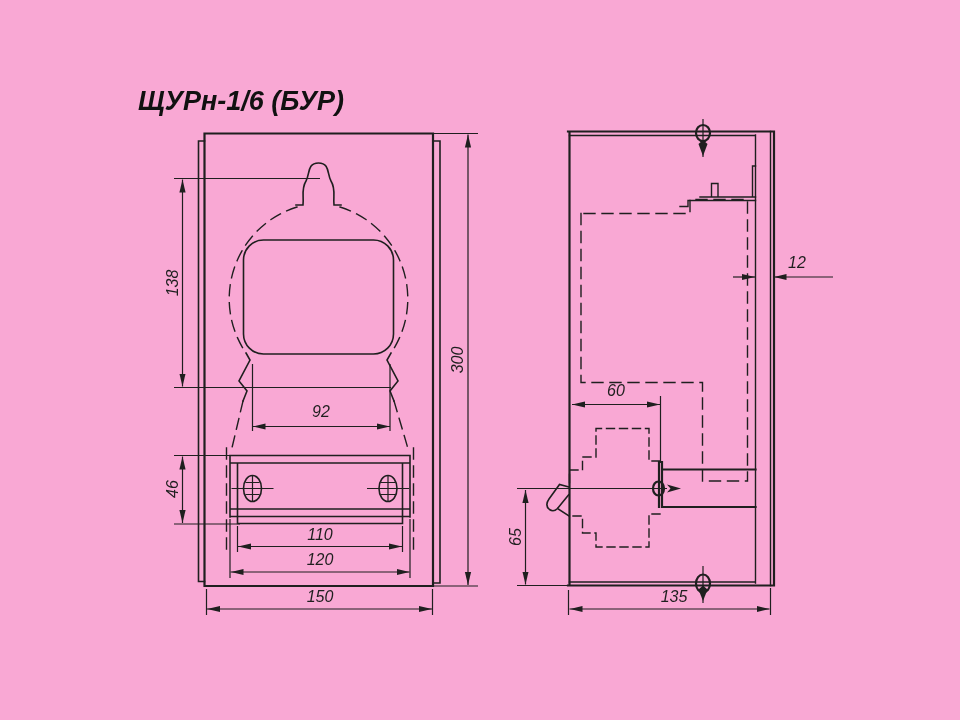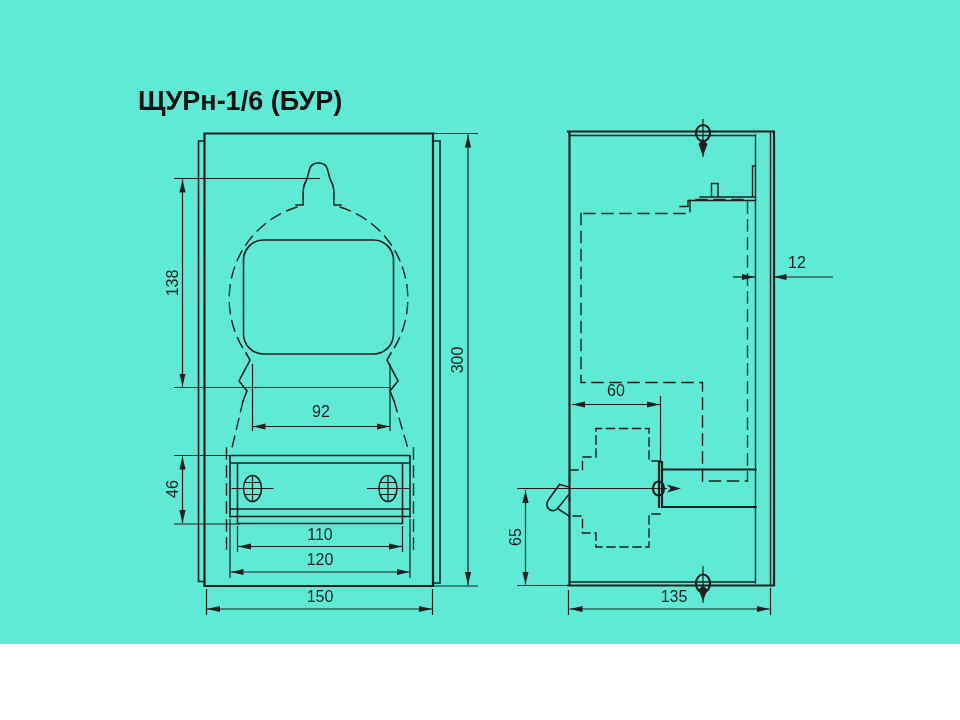--- a/index.html
+++ b/index.html
@@ -1,16 +1,16 @@
 <!DOCTYPE html>
 <html><head>
 <meta charset="utf-8">
 <style>
   html,body{margin:0;padding:0;background:#ffffff;}
-  .page{position:relative;width:960px;height:644px;background:#5eead4;overflow:hidden;}
+  .page{position:relative;width:960px;height:720px;background:#f9a8d4;overflow:hidden;font-style:italic;}
   svg{position:absolute;left:0;top:0;}
   .ln{fill:none;stroke:#1f1f1f;stroke-width:1.6;stroke-linecap:square;}
   .thick{stroke-width:2.2;}
   .med{stroke-width:1.4;}
   .dash{stroke-dasharray:11 7;}
   .dash2{stroke-dasharray:8 5;}
   .dim{fill:none;stroke:#1f1f1f;stroke-width:1.2;}
   .fillk{fill:#1f1f1f;stroke:none;}
   text{font-family:"Liberation Sans","DejaVu Sans",sans-serif;fill:#1f1f1f;}
   .dimtxt{font-size:16px;text-anchor:middle;}

